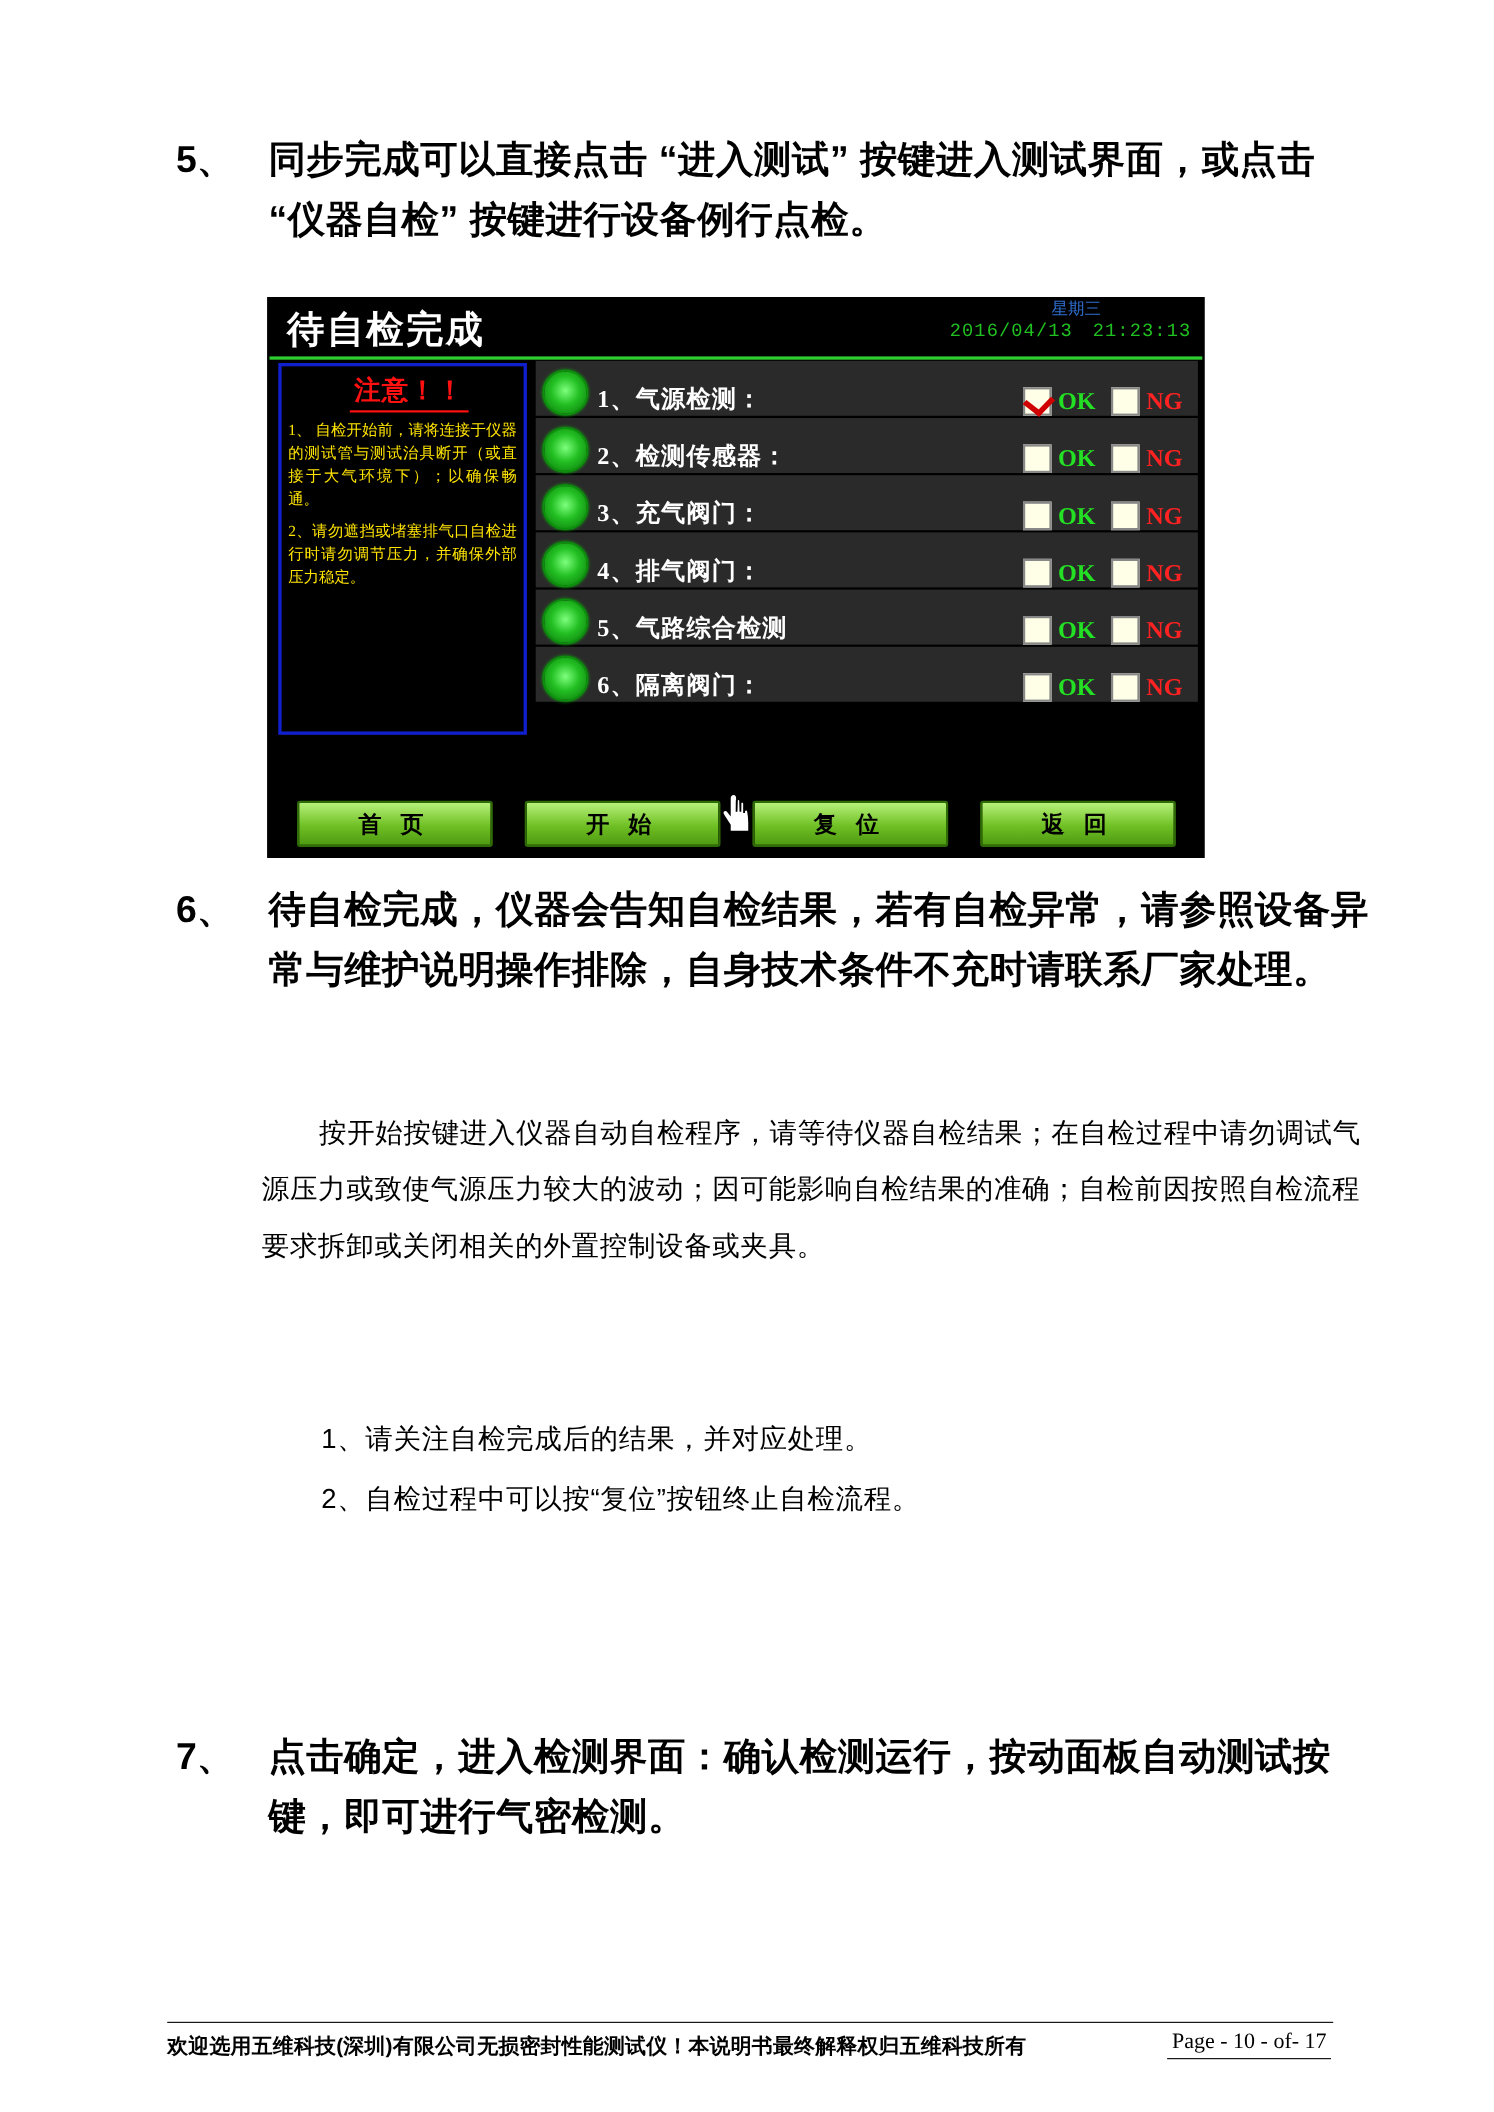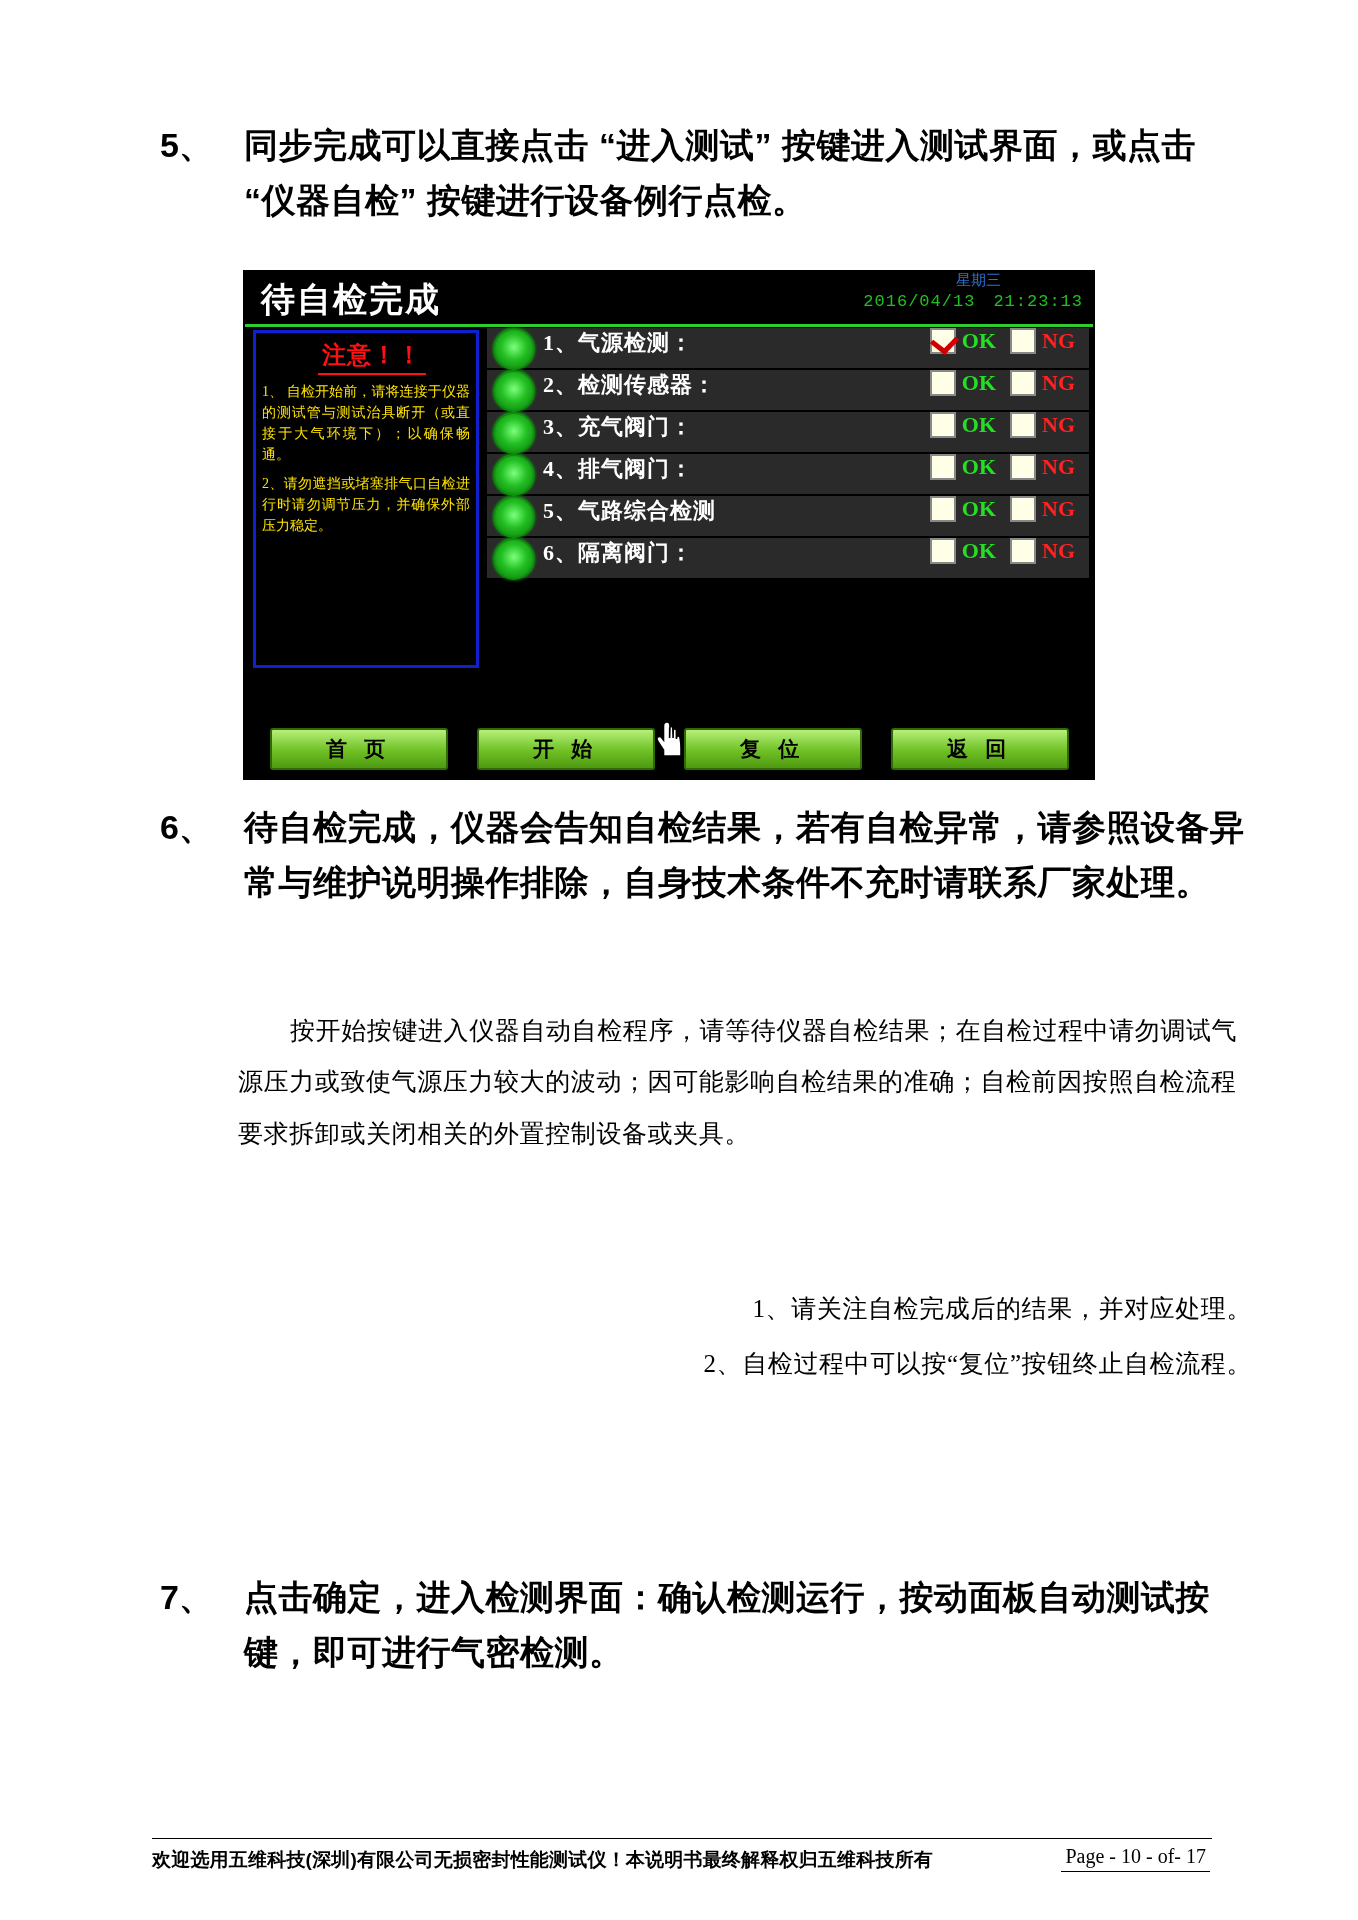--- a/index.html
+++ b/index.html
@@ -49,25 +49,24 @@
     position:absolute;
     font-family:"Liberation Serif", serif;
     font-size:25px;
     line-height:2.05;
     color:#000;
     letter-spacing:0.6px;
   }
   #para1 { left:238px; top:1005px; width:1010px; text-indent:52px; }
   .sublist {
     position:absolute;
-    font-family:Liberation Serif, serif;
+    font-family:Liberation Sans, sans-serif;
     font-size:25px;
     line-height:2.05;
     letter-spacing:0.6px;
-    text-align:right;
   }
   #sub1 { left:292px; top:1283px; width:960px; }
   #sub2 { left:292px; top:1338px; width:960px; }
   #sub3 { left:292px; top:1393px; width:960px; }
 
   
   .hmi {
     position:absolute;
     left:243px; top:270px;
     width:852px; height:510px;
@@ -146,25 +145,25 @@
   }
 
   
   .rows {
     position:absolute;
     left:242px; top:4px;
     width:602px;
   }
   .row {
     position:relative;
-    height:40px;
+    height:50px;
     margin-bottom:2px;
     background:#2a2a2a;
     display:flex;
-    align-items:flex-start;
+    align-items:flex-end;
     box-sizing:border-box;
   }
   .lamp {
     width:38px; height:38px;
     border-radius:50%;
     margin:0 8px 0 6px;
     background:radial-gradient(circle at 50% 45%, #7dff7d 0%, #23c023 45%, #0a760a 100%);
     border:2px solid #0d8f0d;
     box-shadow:0 0 3px #1a1;
     flex:0 0 38px;

